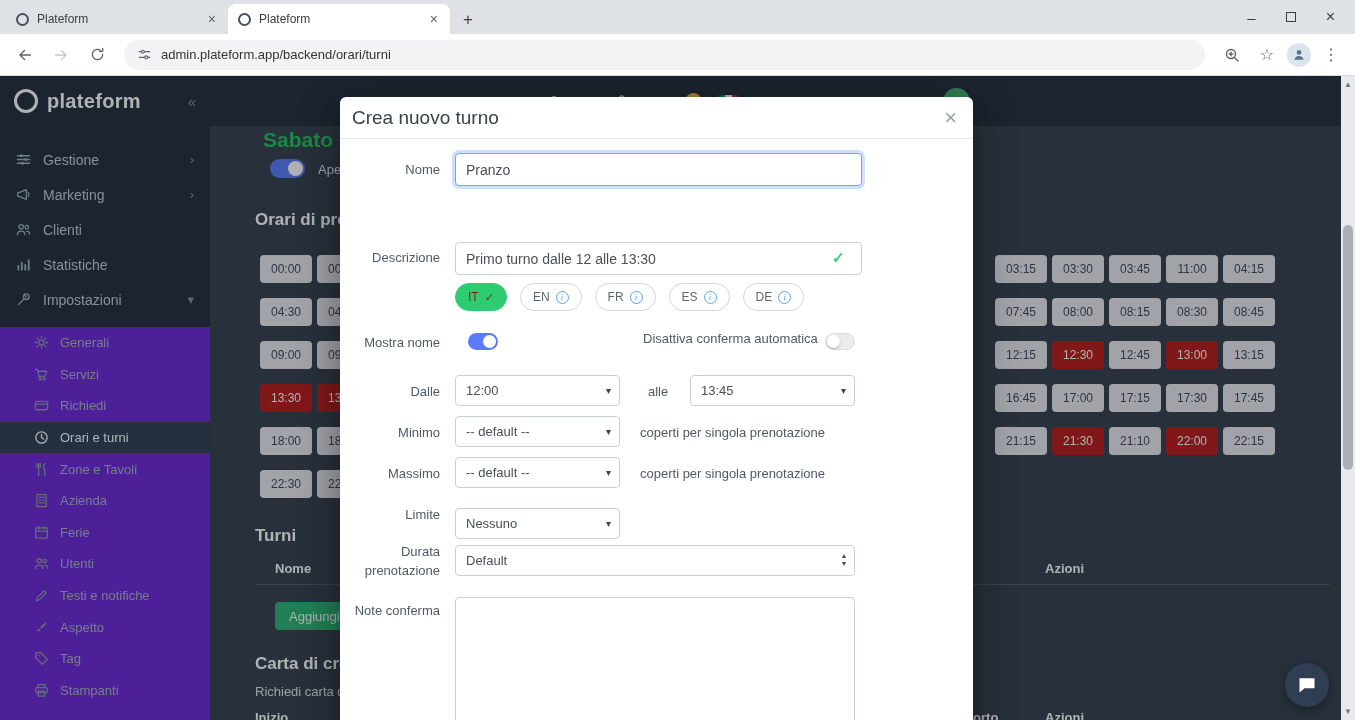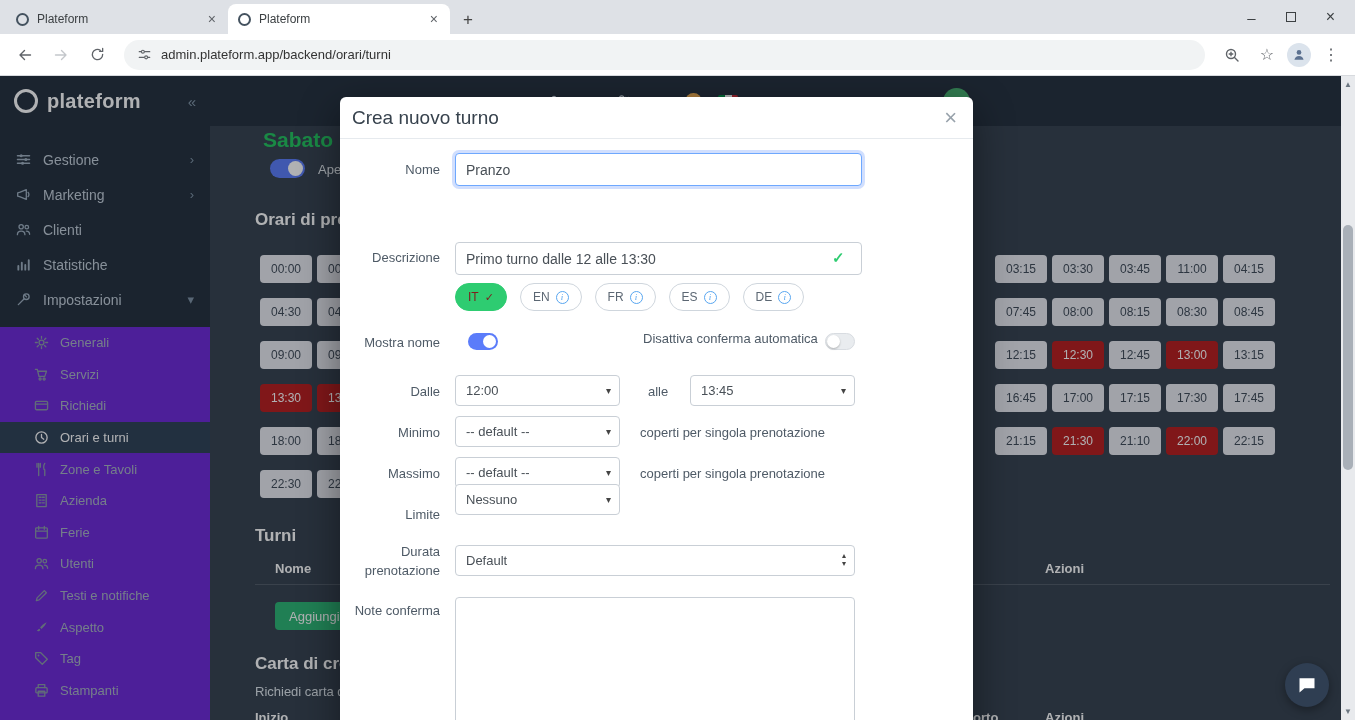--- a/index.html
+++ b/index.html
@@ -105,21 +105,21 @@
   .disattiva-label { left:303px; top:234px; }
   .alle-label { left:308px; top:287px; }
   .suffix-min { left:300px; top:328px; }
   .suffix-max { left:300px; top:369px; }
   .select { position:absolute; height:31px; background:#fff; border:1px solid #c9cfd6; border-radius:4px; font-size:13px; color:#495057; display:flex; align-items:center; padding:0 22px 0 10px; }
   .select .caret { position:absolute; right:8px; top:9px; font-size:10px; color:#444; }
   .sel-dalle { left:115px; top:278px; width:165px; }
   .sel-alle { left:350px; top:278px; width:165px; }
   .sel-min { left:115px; top:319px; width:165px; }
   .sel-max { left:115px; top:360px; width:165px; }
-  .sel-limite { left:115px; top:387px; width:165px; }
+  .sel-limite { left:115px; top:411px; width:165px; }
   .sel-durata { left:115px; top:448px; width:400px; }
   .dbl-caret { position:absolute; right:8px; top:6px; display:flex; flex-direction:column; font-size:8px; line-height:8px; color:#444; }
   .lbl-durata { top:446px; line-height:1.45; }
   .noteta { position:absolute; left:115px; top:500px; width:400px; height:150px; border:1px solid #c9cfd6; border-radius:4px; resize:none; font-family:inherit; }
 
   
   .chat-bubble { position:absolute; right:26px; bottom:13px; width:44px; height:44px; border-radius:50%; background:#2f3e52; display:grid; place-items:center; z-index:12; box-shadow:0 3px 10px rgba(0,0,0,.35); }
   .page-scrollbar { position:absolute; right:0; top:0; bottom:0; width:14px; background:#e8eaed; z-index:8; }
   .sb-arrow { position:absolute; left:0; width:14px; text-align:center; font-size:8px; color:#6b7680; }
   .sb-up { top:4px; } .sb-down { bottom:4px; }

